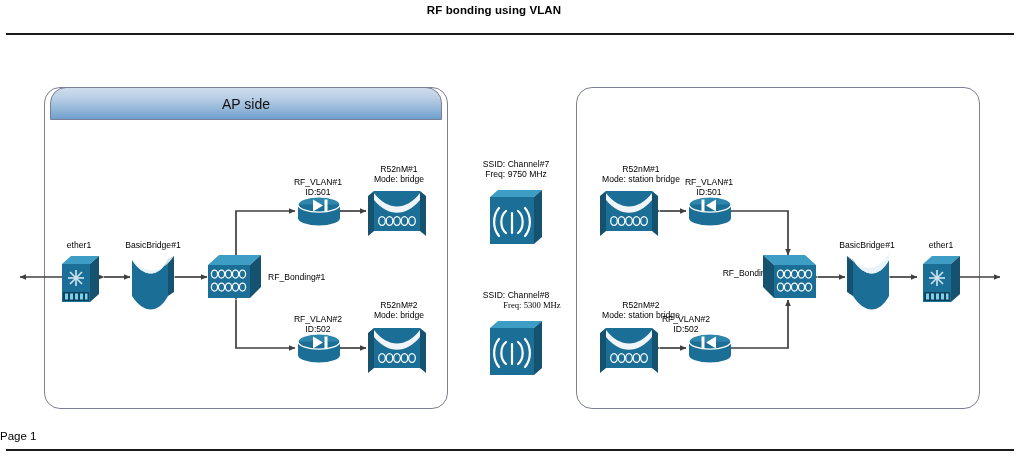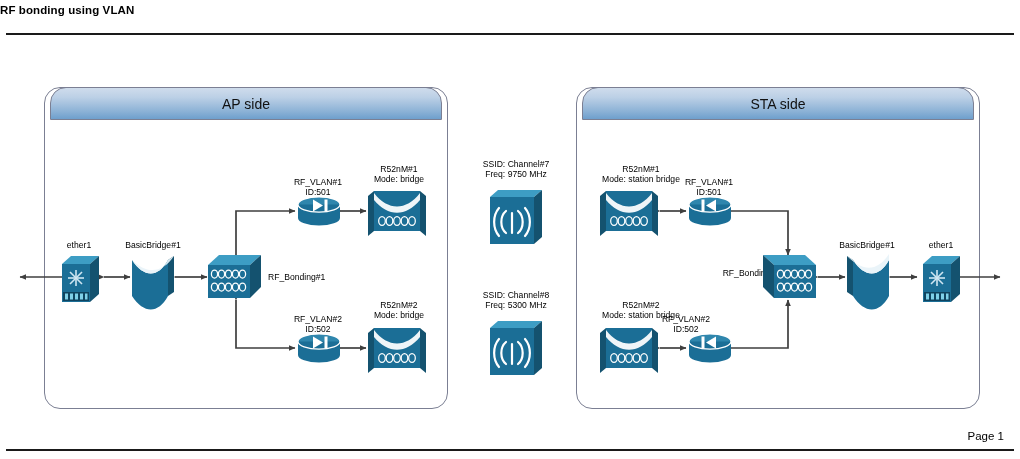--- a/index.html
+++ b/index.html
@@ -1,27 +1,27 @@
 <!DOCTYPE html>
 <html><head>
 <meta charset="utf-8">
 <style>
   html,body{margin:0;padding:0;background:#ffffff;}
   body{width:1020px;height:459px;position:relative;overflow:hidden;
        font-family:"Liberation Sans","DejaVu Sans",sans-serif;color:#000;}
   .page{position:absolute;inset:0;}
 
   
-  .doc-title{position:absolute;top:4px;left:0;width:988px;text-align:left;
+  .doc-title{position:absolute;top:4px;left:0;width:988px;text-align:center;
              font-size:11.5px;font-weight:bold;letter-spacing:.1px;}
   .rule-top{position:absolute;top:33px;left:6px;width:1008px;height:0;
             border-top:2.2px solid #1a1a1a;}
   .rule-bottom{position:absolute;top:449px;left:6px;width:1008px;height:0;
                border-top:2.2px solid #1a1a1a;}
-  .page-num{position:absolute;top:430px;left:0;width:1004px;text-align:right;
+  .page-num{position:absolute;top:430px;left:0;width:1004px;text-align:left;
             font-size:11.5px;}
 
   
   .panel{position:absolute;border:1.1px solid #7b7f93;border-radius:16px;
          background:#fff;box-sizing:border-box;}
   .panel-head{position:absolute;height:33px;border:1.1px solid #7b7f93;
               border-radius:16px 16px 0 0;box-sizing:border-box;
               background:linear-gradient(to bottom,#cfdcec 0%,#bcd0e6 30%,#8cb2d6 75%,#6e9fcd 100%);
               display:flex;align-items:center;justify-content:center;}
   .panel-head span{font-size:14px;color:#111;}
@@ -46,23 +46,20 @@
 
   <div class="doc-title">RF bonding using VLAN</div>
   <div class="rule-top"></div>
 
   <div class="panel" style="left:44px;top:87px;width:404px;height:322px;"></div>
   <div class="panel-head" style="left:50px;top:87px;width:392px;">
     <span>AP side</span>
   </div>
 
   <div class="panel" style="left:576px;top:87px;width:404px;height:322px;"></div>
-  <div class="panel-head" style="left:582px;top:87px;width:392px;">
-    <span>STA side</span>
-  </div>
 
   <svg class="wires" viewBox="0 0 1020 459">
     <defs>
       <marker id="ah" markerWidth="7" markerHeight="7" refX="6" refY="3.2" orient="auto" markerUnits="userSpaceOnUse">
         <path d="M0,0.4 L6.4,3.2 L0,6 z" fill="#3f3f3f"></path>
       </marker>
       <marker id="ahs" markerWidth="7" markerHeight="7" refX="6" refY="3.2" orient="auto" markerUnits="userSpaceOnUse">
         <path d="M0,0.4 L6.4,3.2 L0,6 z" fill="#1a1a1a"></path>
       </marker>
     </defs>
@@ -226,21 +223,21 @@
         <line x1="26" y1="26" x2="26" y2="46"></line>
         <path d="M20,24 A10,13 0 0 0 20,46"></path>
         <path d="M13,21 A15,19 0 0 0 13,49"></path>
         <path d="M32,24 A10,13 0 0 1 32,46"></path>
         <path d="M39,21 A15,19 0 0 1 39,49"></path>
       </g>
     </svg>
   </div>
 
   <div class="lbl" style="left:462px;top:290px;width:108px;">SSID: Channel#8</div>
-  <div class="lbl" style="left:462px;top:300px;width:108px;">Freq: 5300 MHz</div>
+  <div class="lbl" style="left:478px;top:300px;width:108px;font-family:Liberation Serif, serif;">Freq: 5300 MHz</div>
   <div class="dev" style="left:486px;top:318px;">
     <svg width="60" height="60" viewBox="0 0 60 60">
       <polygon points="4,10 48,10 56,3 12,3" fill="#3d9dc4"></polygon>
       <polygon points="48,10 56,3 56,50 48,57" fill="#14526f"></polygon>
       <rect x="4" y="10" width="44" height="47" fill="#1b6e96"></rect>
       <g stroke="#ffffff" stroke-width="2.2" fill="none" stroke-linecap="round">
         <line x1="26" y1="26" x2="26" y2="46"></line>
         <path d="M20,24 A10,13 0 0 0 20,46"></path>
         <path d="M13,21 A15,19 0 0 0 13,49"></path>
         <path d="M32,24 A10,13 0 0 1 32,46"></path>

